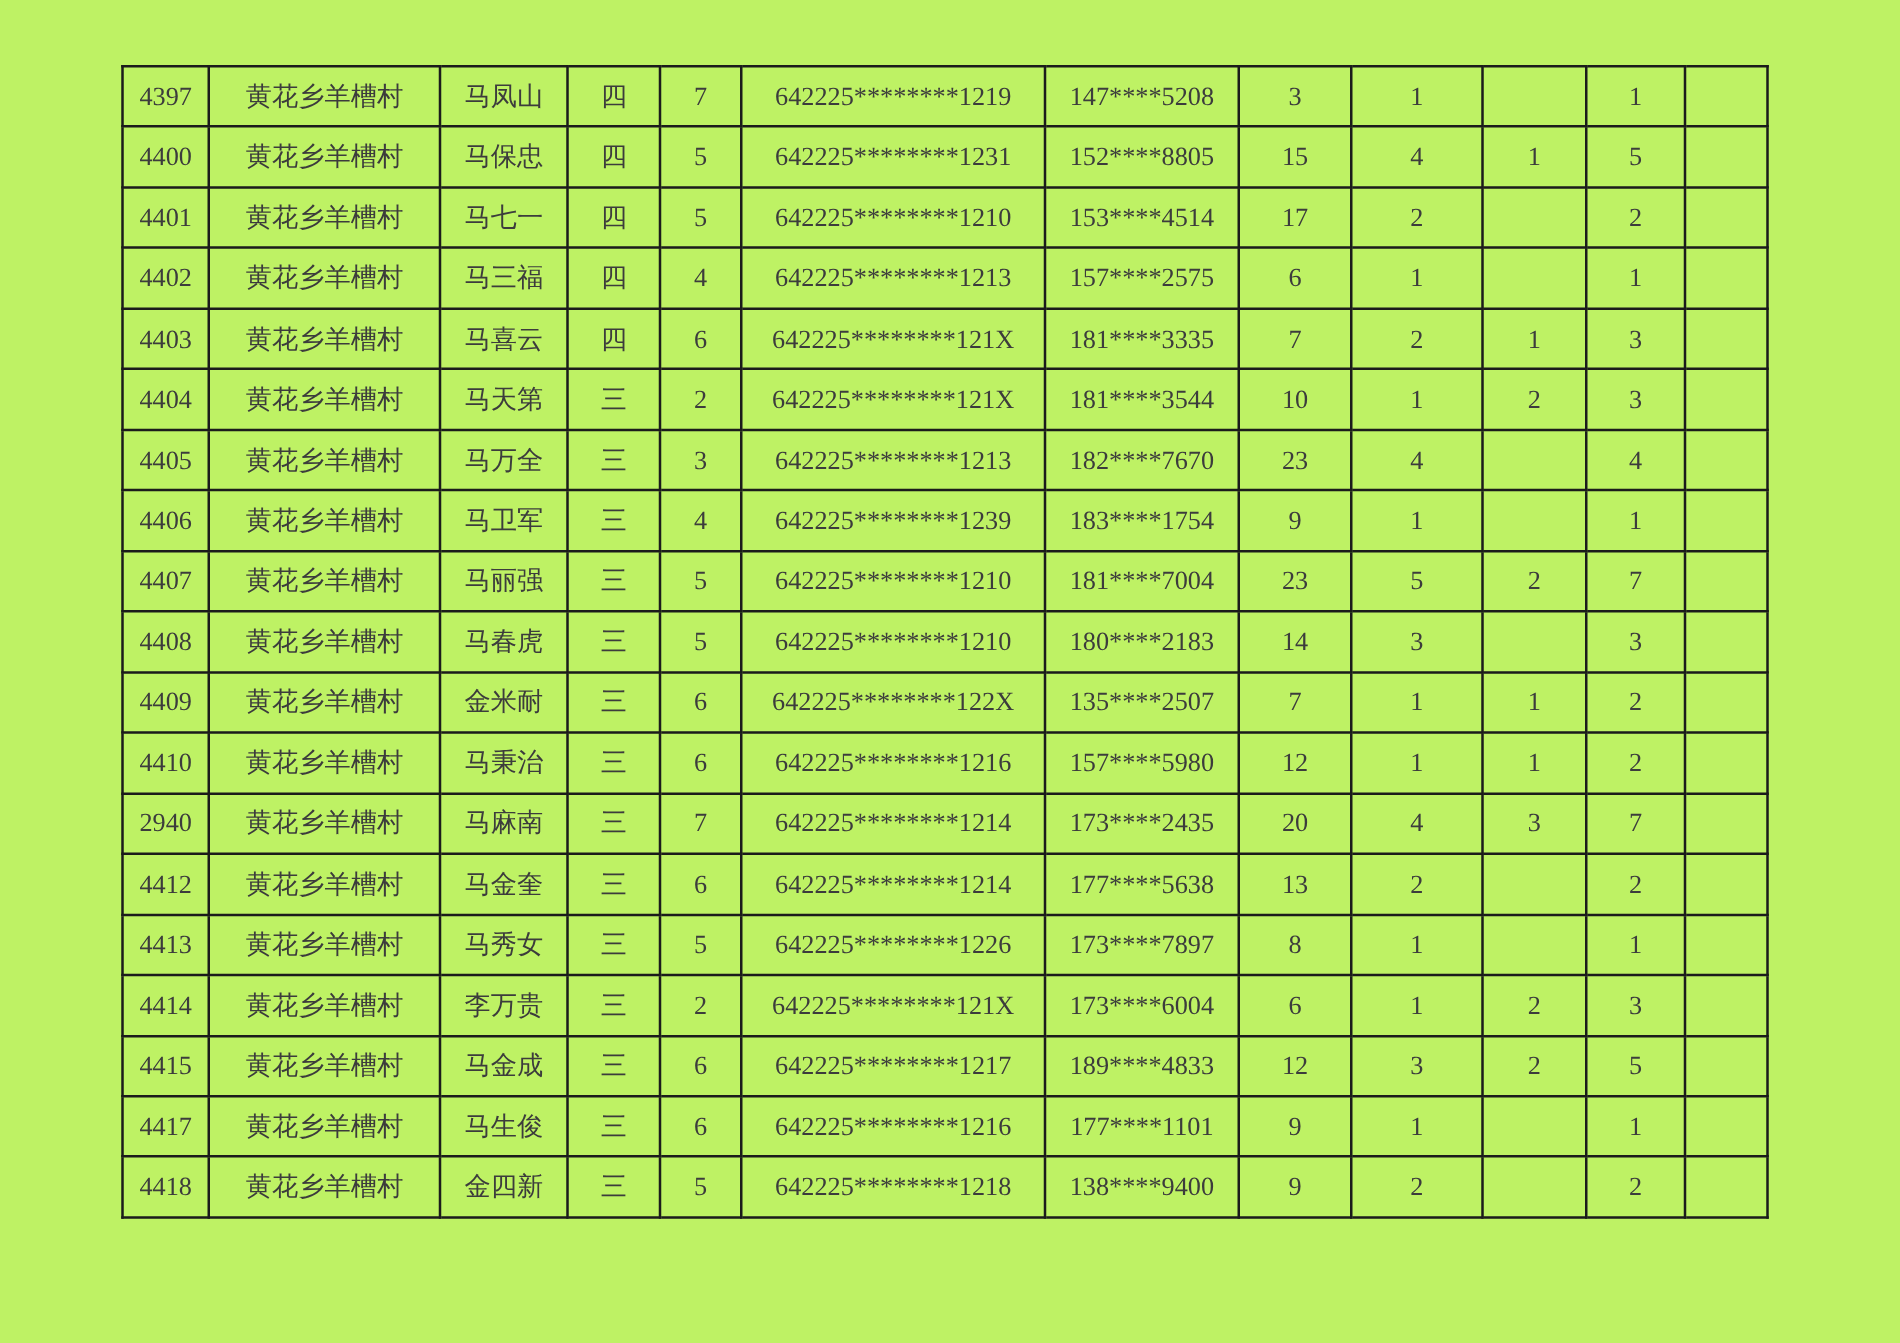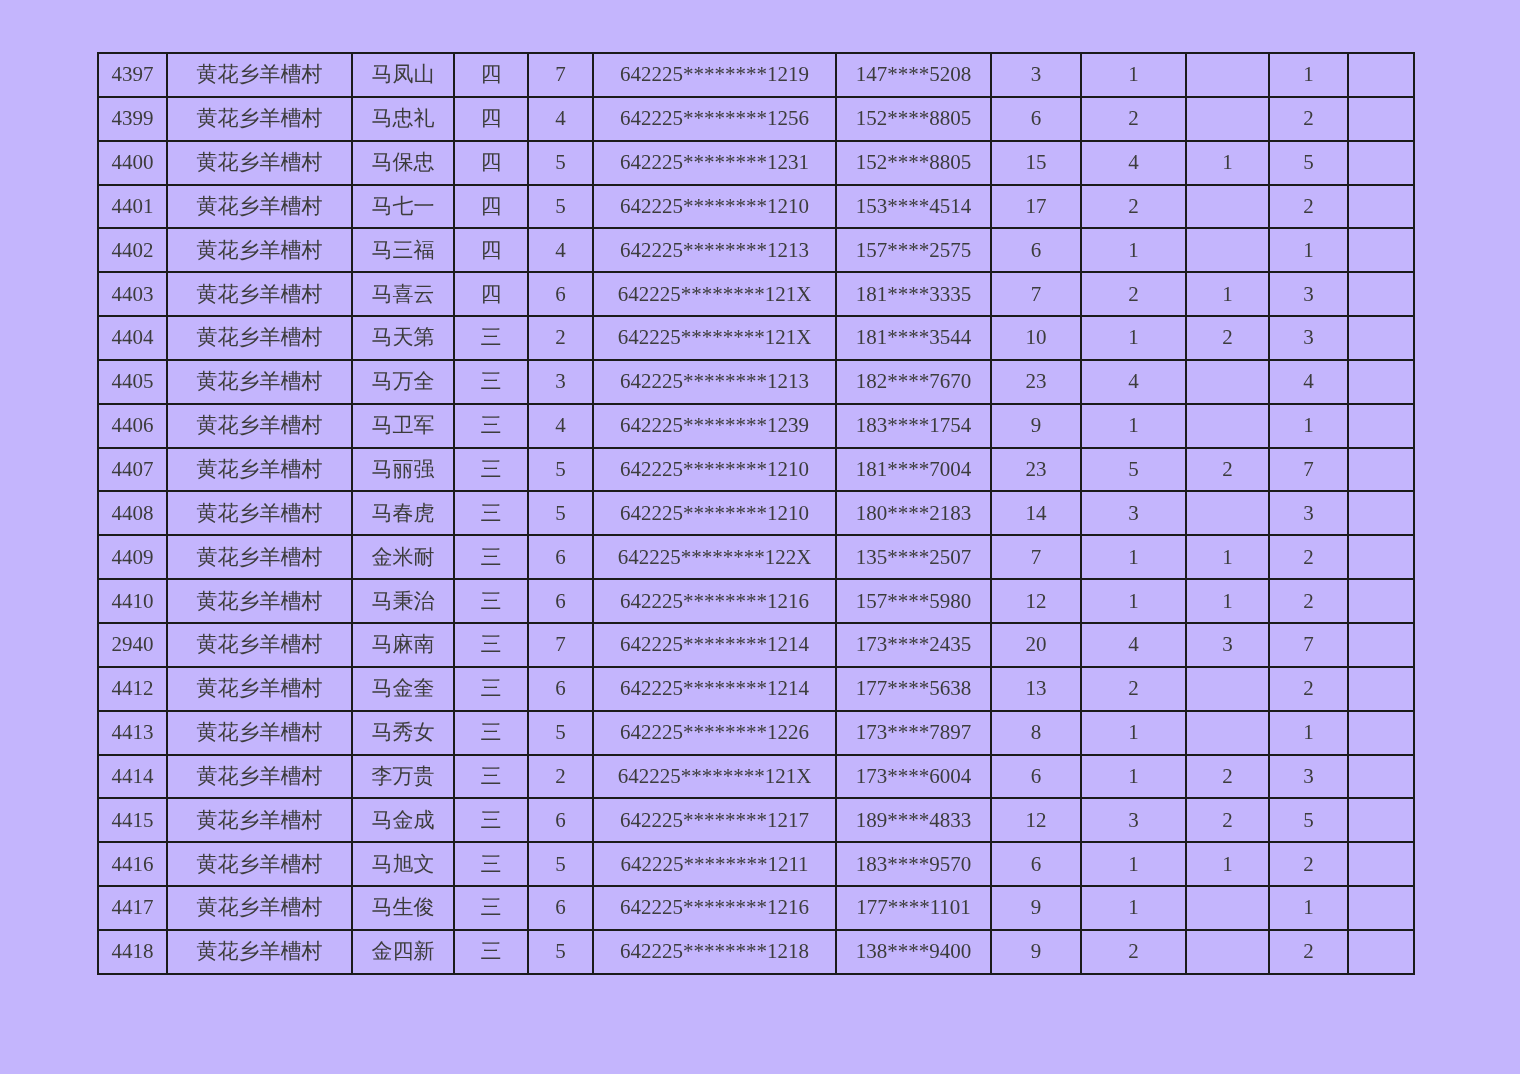--- a/index.html
+++ b/index.html
@@ -11,21 +11,21 @@
     width: 1520px;
     height: 1074px;
     position: relative;
     font-family: "Liberation Serif", "DejaVu Serif", serif;
   }
   .page {
     position: absolute;
     left: 0; top: 0;
     width: 1520px;
     height: 1074px;
-    background: #c4b5fd;
+    background: #bef264;
   }
   .table-wrap {
     position: absolute;
     left: 97px;
     top: 52px;
   }
   table.roster {
     border-collapse: collapse;
     table-layout: fixed;
     width: 1316px;
@@ -88,34 +88,20 @@
             <td>7</td>
             <td>642225********1219</td>
             <td>147****5208</td>
             <td>3</td>
             <td>1</td>
             <td></td>
             <td>1</td>
             <td></td>
           </tr>
           <tr>
-            <td>4399</td>
-            <td>黄花乡羊槽村</td>
-            <td>马忠礼</td>
-            <td>四</td>
-            <td>4</td>
-            <td>642225********1256</td>
-            <td>152****8805</td>
-            <td>6</td>
-            <td>2</td>
-            <td></td>
-            <td>2</td>
-            <td></td>
-          </tr>
-          <tr>
             <td>4400</td>
             <td>黄花乡羊槽村</td>
             <td>马保忠</td>
             <td>四</td>
             <td>5</td>
             <td>642225********1231</td>
             <td>152****8805</td>
             <td>15</td>
             <td>4</td>
             <td>1</td>
@@ -323,34 +309,20 @@
             <td>黄花乡羊槽村</td>
             <td>马金成</td>
             <td>三</td>
             <td>6</td>
             <td>642225********1217</td>
             <td>189****4833</td>
             <td>12</td>
             <td>3</td>
             <td>2</td>
             <td>5</td>
-            <td></td>
-          </tr>
-          <tr>
-            <td>4416</td>
-            <td>黄花乡羊槽村</td>
-            <td>马旭文</td>
-            <td>三</td>
-            <td>5</td>
-            <td>642225********1211</td>
-            <td>183****9570</td>
-            <td>6</td>
-            <td>1</td>
-            <td>1</td>
-            <td>2</td>
             <td></td>
           </tr>
           <tr>
             <td>4417</td>
             <td>黄花乡羊槽村</td>
             <td>马生俊</td>
             <td>三</td>
             <td>6</td>
             <td>642225********1216</td>
             <td>177****1101</td>

